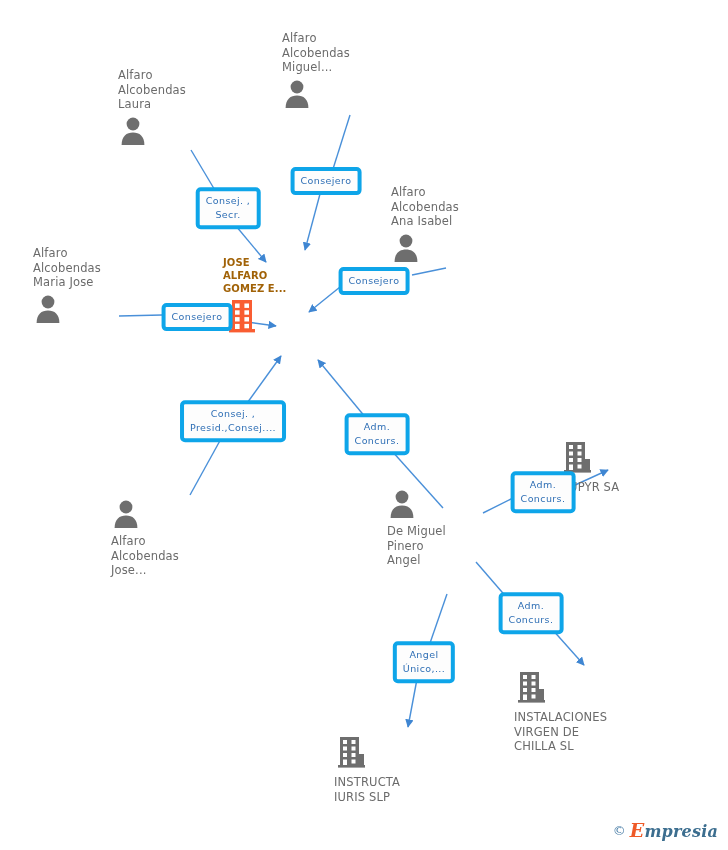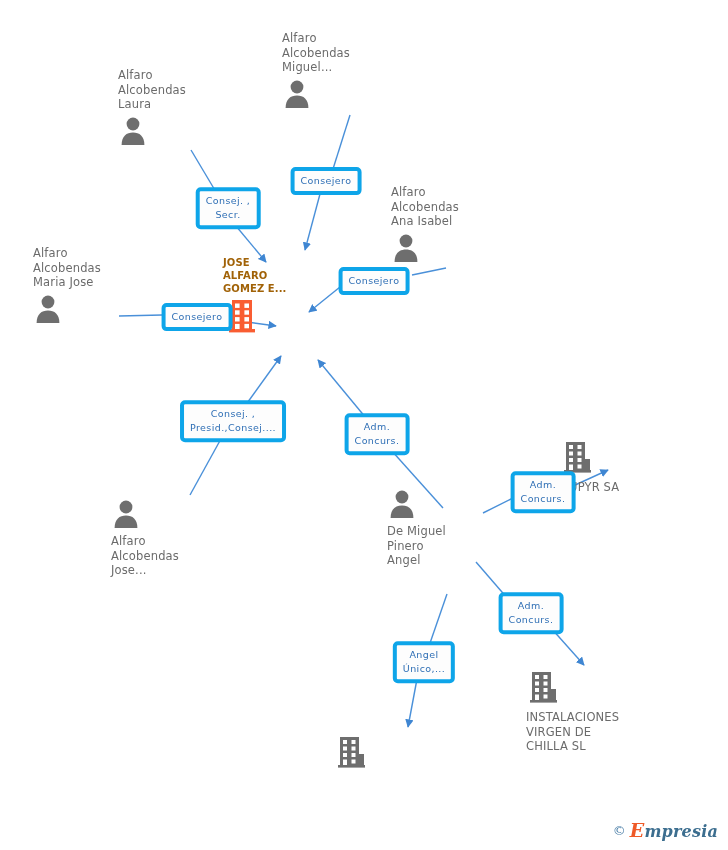--- a/index.html
+++ b/index.html
@@ -251,21 +251,21 @@
           <rect x="9" y="18" width="4" height="4"></rect>
             <rect x="17.5" y="18" width="4" height="4"></rect>
           <rect x="9" y="24.5" width="4" height="5.5"></rect>
             <rect x="17.5" y="24.5" width="4" height="4"></rect>
         </g>
       </svg>
     </span>
     <span class="label">GUPYR SA</span>
   </div>
 
-  <div class="node company below" style="left:596px; top:670px;">
+  <div class="node company below" style="left:584px; top:670px;">
     <span class="glyph">
       <svg width="34" height="34" viewBox="0 0 34 34">
         <rect x="6" y="2" width="19" height="28" fill="#6e6e6e"></rect>
         <rect x="25" y="19" width="5" height="11" fill="#6e6e6e"></rect>
         <rect x="4" y="30" width="27" height="2.6" fill="#6e6e6e"></rect>
         <g fill="#ffffff">
           <rect x="9" y="5" width="4" height="4"></rect>
             <rect x="17.5" y="5" width="4" height="4"></rect>
           <rect x="9" y="11.5" width="4" height="4"></rect>
             <rect x="17.5" y="11.5" width="4" height="4"></rect>
@@ -292,20 +292,22 @@
             <rect x="17.5" y="5" width="4" height="4"></rect>
           <rect x="9" y="11.5" width="4" height="4"></rect>
             <rect x="17.5" y="11.5" width="4" height="4"></rect>
           <rect x="9" y="18" width="4" height="4"></rect>
             <rect x="17.5" y="18" width="4" height="4"></rect>
           <rect x="9" y="24.5" width="4" height="5.5"></rect>
             <rect x="17.5" y="24.5" width="4" height="4"></rect>
         </g>
       </svg>
     </span>
+    <span class="label">INSTRUCTA
+IURIS SLP</span>
   </div>
 
   <div class="elabel" style="left:228px; top:208px;">Consej. ,
 Secr.</div>
   <div class="elabel" style="left:326px; top:181px;">Consejero</div>
   <div class="elabel" style="left:374px; top:281px;">Consejero</div>
   <div class="elabel" style="left:197px; top:317px;">Consejero</div>
   <div class="elabel" style="left:233px; top:421px;">Consej. ,
 Presid.,Consej....</div>
   <div class="elabel" style="left:377px; top:434px;">Adm.

